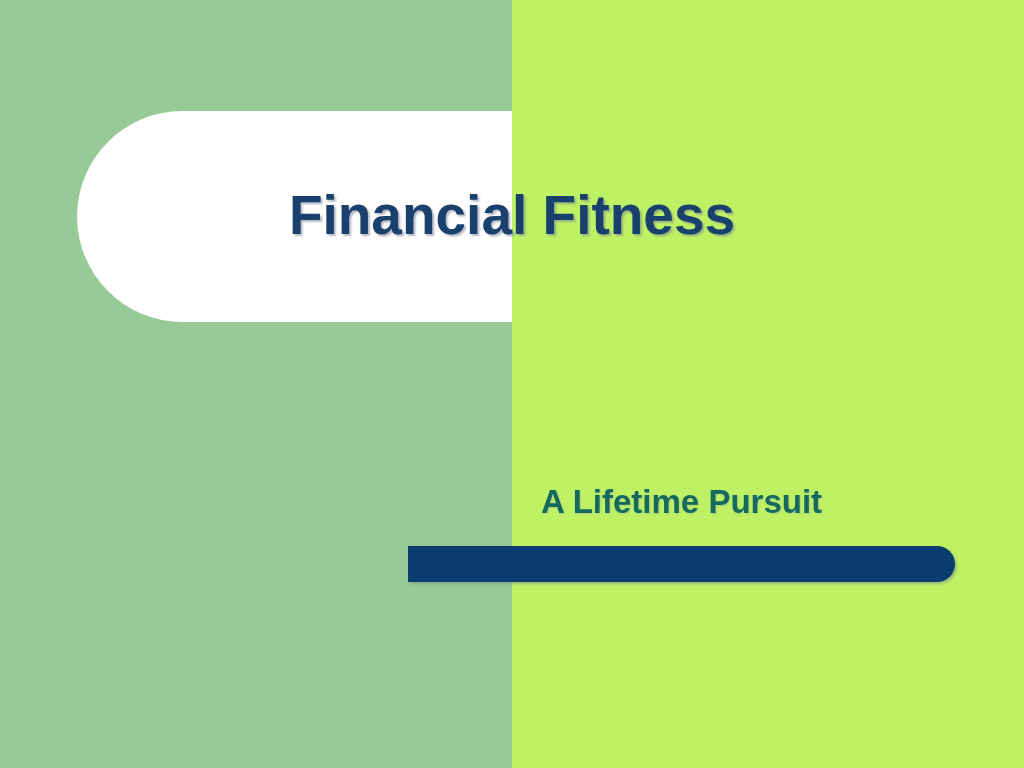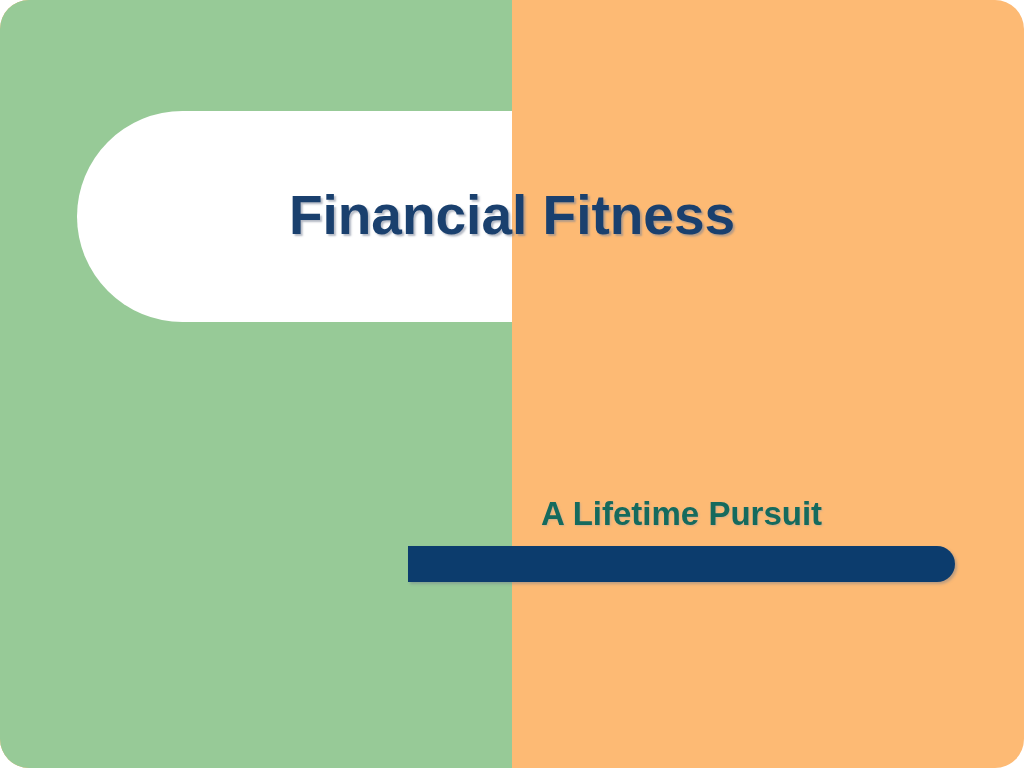--- a/index.html
+++ b/index.html
@@ -11,22 +11,21 @@
   body {
     font-family: "Liberation Sans", sans-serif;
   }
 
   
   .slide {
     position: relative;
     width: 1024px;
     height: 768px;
     overflow: hidden;
-    background: #fdba74;
-    border-radius: 29px;
+    background: #bef264;
   }
 
   
   .green-panel {
     position: absolute;
     left: 0;
     top: 0;
     width: 512px;
     height: 768px;
     background: #97CA97;
@@ -64,21 +63,20 @@
     position: absolute;
     left: 408px;
     top: 483px;
     width: 547px;
     text-align: center;
     font-size: 33px;
     font-weight: bold;
     color: #156A5D;
     text-shadow: 1px 1px 2px rgba(150, 160, 170, 0.45);
     white-space: nowrap;
-    margin-top: 12px;
   }
 
   
   .accent-bar {
     position: absolute;
     left: 408px;
     top: 546px;
     width: 547px;
     height: 36px;
     background: #0C3C6D;

